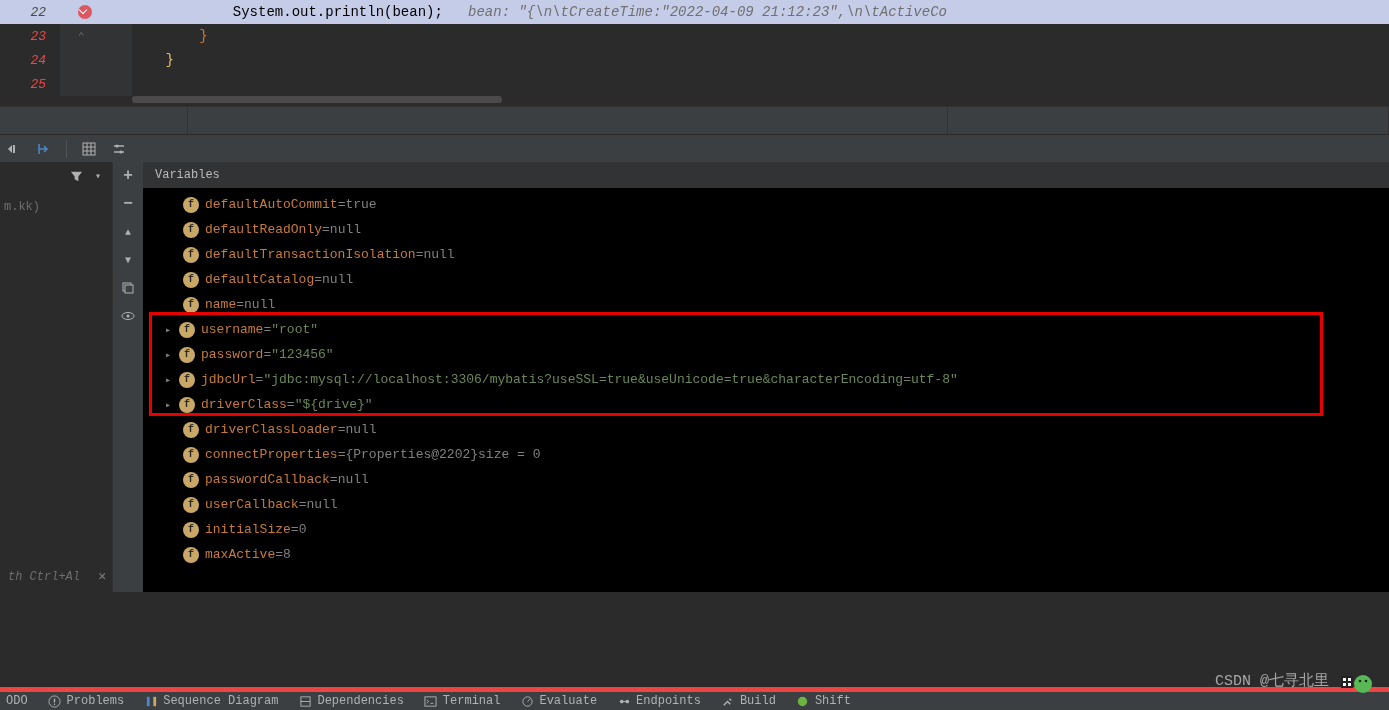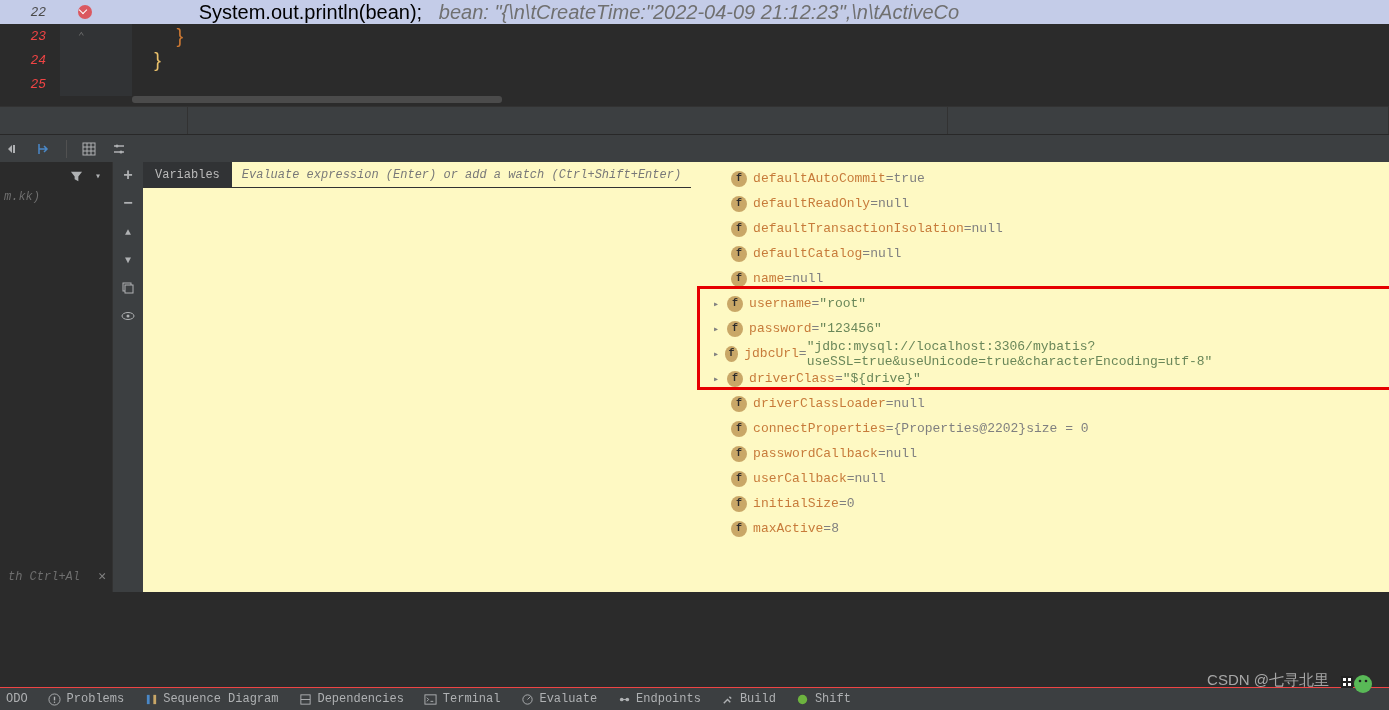--- a/index.html
+++ b/index.html
@@ -6,21 +6,21 @@
   body { font-family: Consolas, 'Courier New', monospace; background: #2b2b2b; color: #a9b7c6; font-size: 13px; overflow: hidden; width: 1389px; height: 710px; }
 
   
   .editor { background: #2b2b2b; }
   .editor-row { display: flex; align-items: center; height: 24px; }
   .editor-row.hl { background: #c4cce8; }
   .gutter-num { width: 60px; text-align: right; padding-right: 14px; color: #ef4444; font-style: italic; }
   .editor-row.hl .gutter-num { color: #4a4a4a; background: #c4cce8; }
   .gutter-icons { width: 72px; display: flex; align-items: center; justify-content: flex-start; padding-left: 18px; background: #313335; height: 100%; }
   .editor-row.hl .gutter-icons { background: #c4cce8; }
-  .code { flex: 1; font-family: Liberation Sans, sans-serif; white-space: pre; font-size: 20px; }
+  .code { flex: 1; font-family: Liberation Mono, monospace; white-space: pre; font-size: 14px; }
   .hl .code { color: #000; }
   .hint { color: #565b6e; font-style: italic; }
   .hl .hint { color: #707070; }
   .brace1 { color: #cc7832; }
   .brace2 { color: #e8bf6a; }
   .hscroll { height: 10px; background: #2b2b2b; margin-left: 132px; }
   .hscroll-thumb { width: 370px; height: 7px; background: #4b4b4b; border-radius: 3px; }
 
   .tabs-strip { height: 28px; background: #3c3f41; border-top: 1px solid #323232; display: flex; }
   .tabs-strip .cell { border-right: 1px solid #323232; width: 188px; height: 100%; }
@@ -29,47 +29,47 @@
   
   .dbg-toolbar { height: 28px; background: #3c3f41; display: flex; align-items: center; padding: 0 6px; gap: 14px; border-top: 1px solid #282828; }
   .dbg-toolbar .sep { width: 1px; height: 18px; background: #515151; }
   .tb-ico { width: 16px; height: 16px; color: #afb1b3; display: flex; align-items: center; justify-content: center; }
   .tb-ico.blue { color: #4a88c7; }
 
   
   .dbg-body { display: flex; height: 430px; background: #2b2b2b; }
   .dbg-left { width: 113px; background: #2b2b2b; border-right: 1px solid #323232; position: relative; }
   .dbg-left-top { display: flex; justify-content: flex-end; padding: 6px 6px; gap: 6px; }
-  .dbg-left-text { color: #6e6e6e; font-style: italic; font-size: 12px; padding-left: 4px; white-space: nowrap; }
+  .dbg-left-text { color: #6e6e6e; font-size: 12px; padding-left: 4px; margin-top: 10px; white-space: nowrap; }
   .dbg-left-close { position: absolute; bottom: 8px; right: 6px; color: #808080; }
   .dbg-left-bottom { position: absolute; bottom: 8px; left: 8px; color: #6e6e6e; font-style: italic; font-size: 12px; white-space: nowrap; }
 
   .dbg-mid { width: 30px; background: #3c3f41; display: flex; flex-direction: column; align-items: center; padding-top: 6px; gap: 12px; }
   .mid-ico { width: 16px; height: 16px; color: #afb1b3; display: flex; align-items: center; justify-content: center; }
 
-  .dbg-right { flex: 1; background: #fef9c3; display: flex; flex-direction: row; }
+  .dbg-right { flex: 1; background: #000000; display: flex; flex-direction: column; }
   .vars-hdr { height: 26px; padding: 6px 12px; color: #bbbbbb; font-size: 12px; border-bottom: 1px solid #323232; background: #313335; }
   .eval-row { height: 26px; display: flex; align-items: center; padding: 0 10px; color: #787878; font-style: italic; font-size: 12px; border-bottom: 1px solid #323232; }
   .vars-list { flex: 1; overflow: hidden; position: relative; padding-top: 4px; }
 
   .var-row { display: flex; align-items: center; height: 25px; padding-left: 40px; font-size: 13px; }
   .var-row.exp { padding-left: 22px; }
   .exp-ico { width: 14px; display: inline-flex; color: #808080; font-size: 10px; }
   .f-badge { width: 16px; height: 16px; border-radius: 50%; background: #c9a767; color: #2b2b2b; font-size: 10px; font-weight: bold; display: inline-flex; align-items: center; justify-content: center; margin-right: 6px; }
   .vn { color: #c77b3a; }
   .eq { color: #808080; }
   .vv { color: #808080; }
   .vs { color: #6a8759; }
 
   .red-box { position: absolute; border: 3px solid #e60000; pointer-events: none; }
 
-  .bottom-bar { position: absolute; bottom: 0; left: 0; right: 0; height: 23px; background: #3c3f41; display: flex; align-items: center; padding: 0 6px; font-size: 12px; color: #afb1b3; border-top: 1px solid #ef4444; gap: 20px; }
+  .bottom-bar { position: absolute; bottom: 0; left: 0; right: 0; height: 23px; background: #3c3f41; display: flex; align-items: center; padding: 0 6px; font-size: 12px; color: #afb1b3; border-top: 5px solid #ef4444; gap: 20px; }
   .bb-item { display: flex; align-items: center; gap: 5px; }
   .bb-ico { width: 14px; height: 14px; display: inline-flex; align-items: center; justify-content: center; }
-  .watermark { position: absolute; right: 60px; bottom: 20px; color: #d0d0d0; font-size: 15px; font-family: Liberation Sans, sans-serif; opacity: 0.75; pointer-events: none; }
+  .watermark { position: absolute; right: 60px; bottom: 20px; color: #d0d0d0; font-size: 15px; font-family: Liberation Mono, monospace; opacity: 0.75; pointer-events: none; }
   .watermark-ico { position: absolute; right: 14px; bottom: 10px; width: 36px; height: 36px; }
 </style>
 </head>
 <body>
 
 <div class="editor">
   <div class="editor-row hl">
     <div class="gutter-num">22</div>
     <div class="gutter-icons">
       <span style="width:14px;height:14px;border-radius:50%;background:#db5860;display:inline-block;position:relative;">
@@ -166,21 +166,20 @@
     <span class="mid-ico">
         <svg width="14" height="14" viewBox="0 0 14 14">
           <ellipse cx="7" cy="7" rx="6" ry="3.5" fill="none" stroke="#afb1b3"></ellipse>
           <circle cx="7" cy="7" r="1.5" fill="#afb1b3"></circle>
         </svg>
       </span>
   </div>
 
   <div class="dbg-right">
     <div class="vars-hdr">Variables</div>
-    <div class="eval-row">Evaluate expression (Enter) or add a watch (Ctrl+Shift+Enter)</div>
     <div class="vars-list" id="vars-list">
 
       <div class="var-row">
           <span class="f-badge">f</span>
           <span class="vn">defaultAutoCommit</span>
           <span class="eq"> = </span>
           <span class="vv">true</span>
         </div>
         <div class="var-row">
           <span class="f-badge">f</span>

